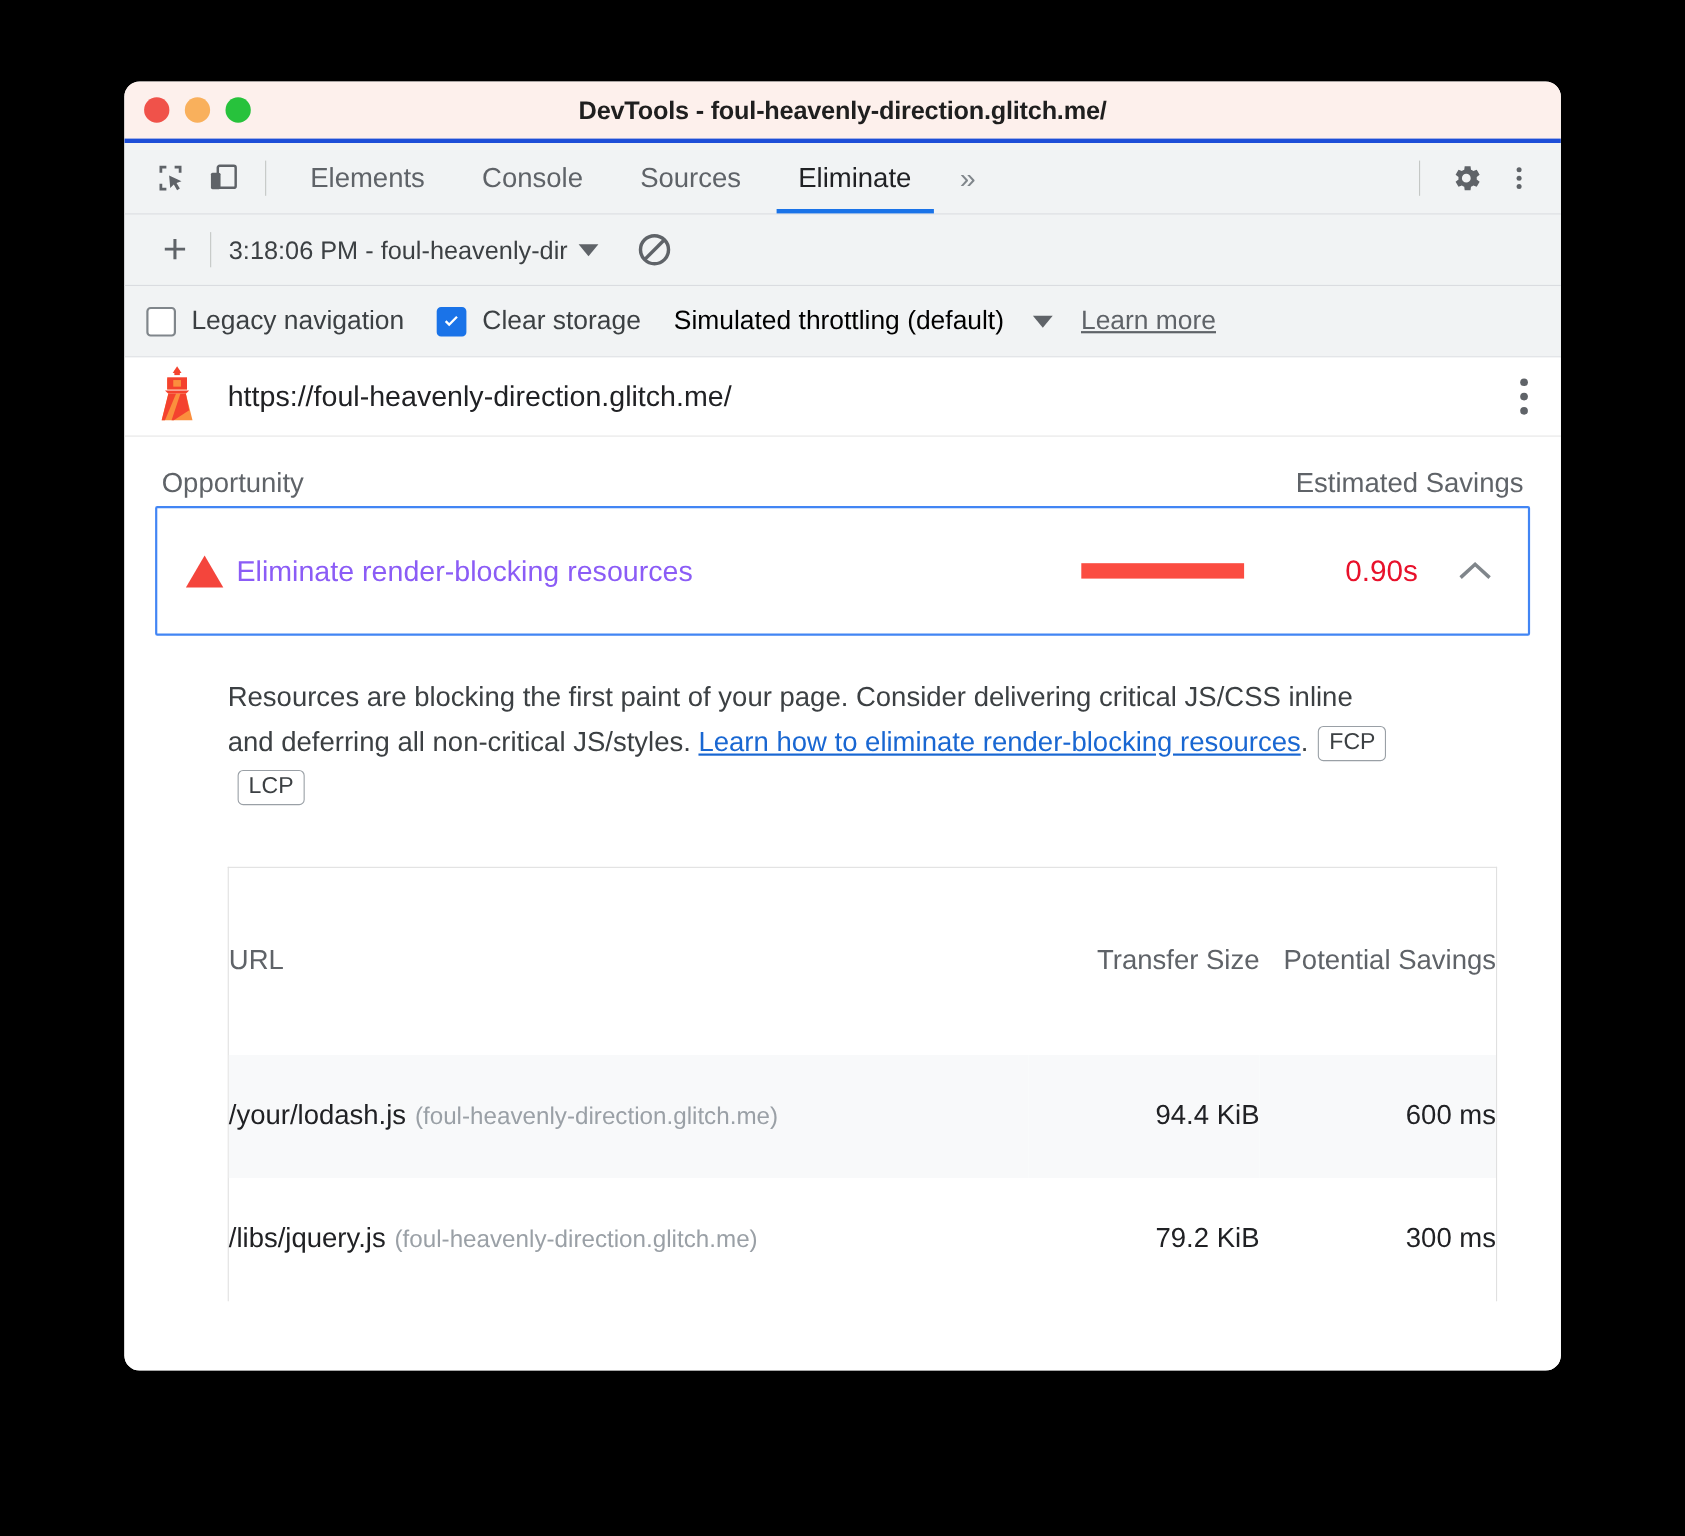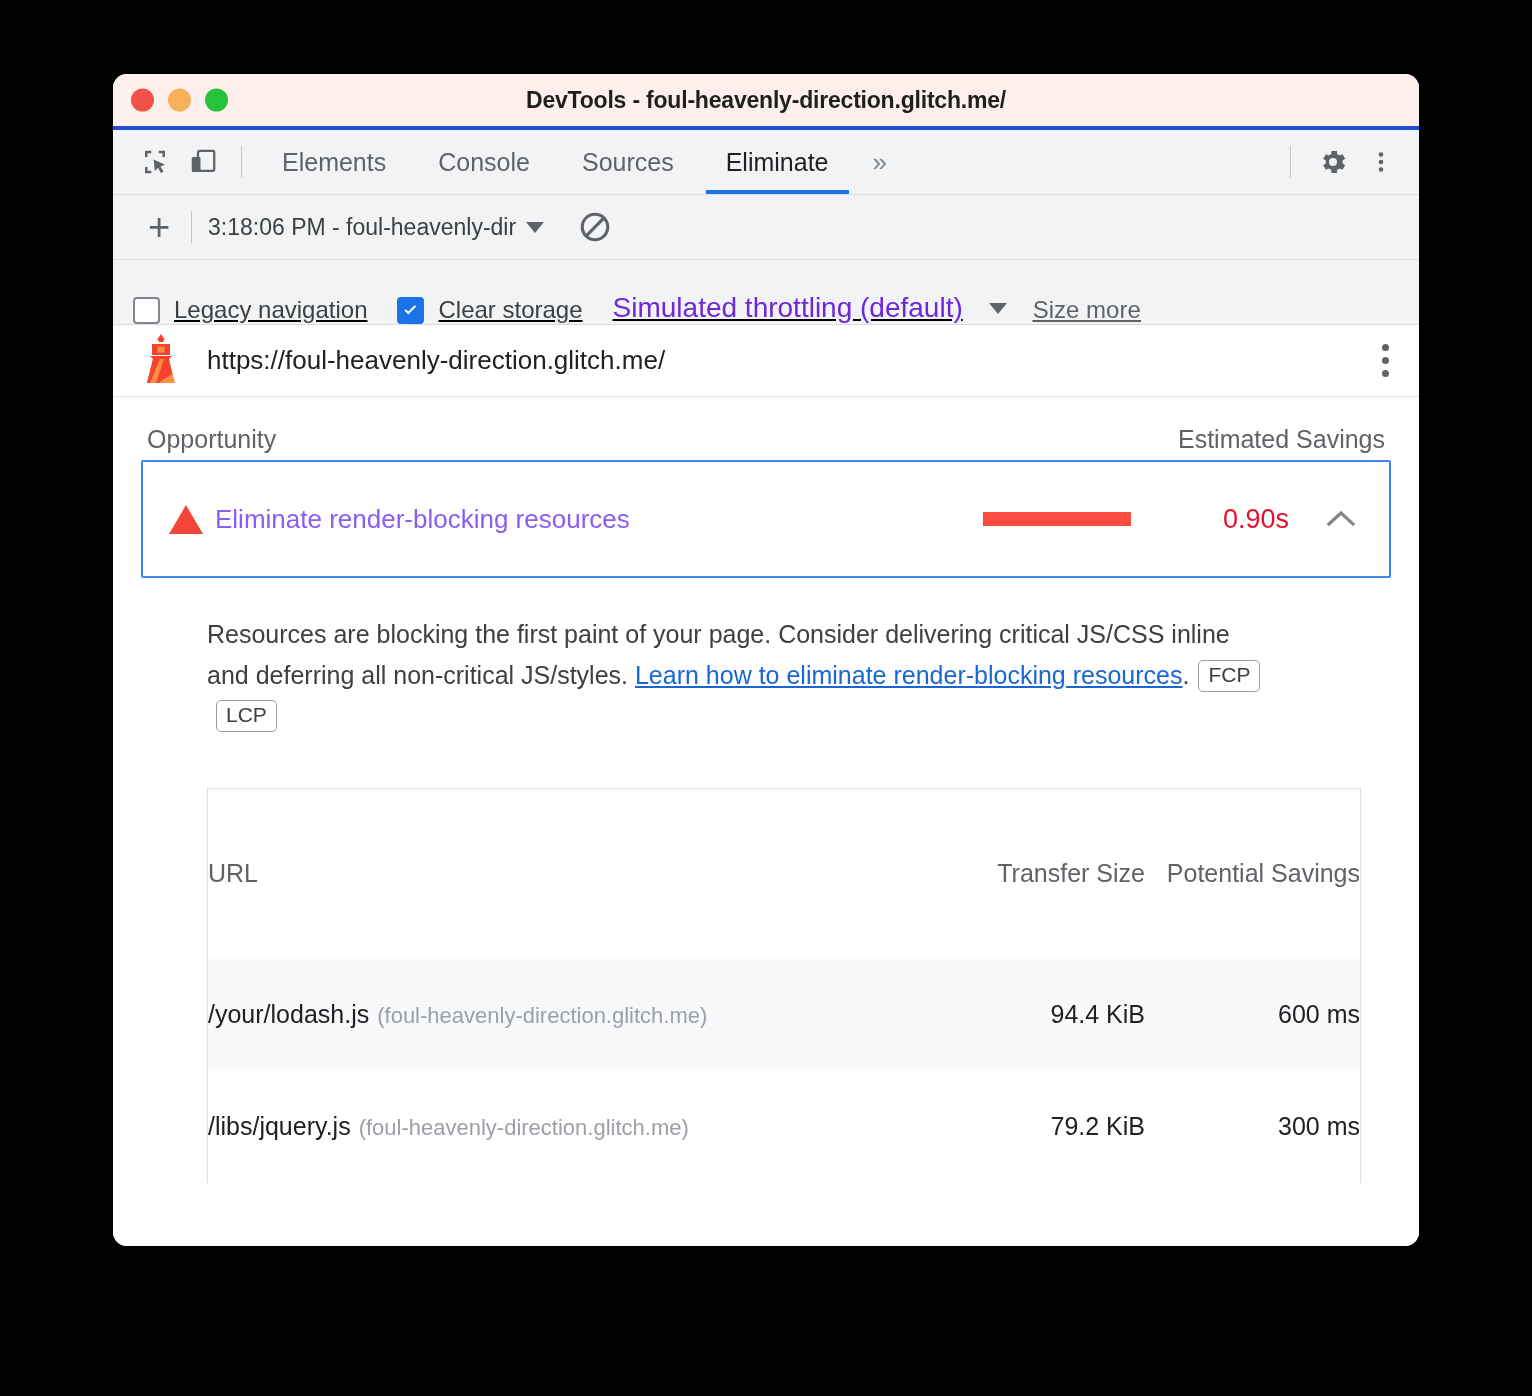--- a/index.html
+++ b/index.html
@@ -158,24 +158,23 @@
     border-top: 11px solid #5f6368;
     margin-left: 10px;
   }
   .ban-icon { margin-left: 34px; cursor: pointer; display: flex; align-items: center; }
 
   
   .settings-row {
     height: 65px;
     background: #f1f3f4;
     display: flex;
-    align-items: flex-end;
+    align-items: center;
     padding-left: 20px;
     border-bottom: 1px solid #dadce0;
-    text-decoration: underline;
   }
   .chk-wrap { display: flex; align-items: center; cursor: pointer; }
   .chk {
     width: 27px; height: 27px;
     border: 2px solid #80868b;
     border-radius: 4px;
     background: #ffffff;
     display: flex; align-items: center; justify-content: center;
     flex: none;
   }
@@ -185,21 +184,21 @@
   }
   .chk-label {
     font-size: 24px;
     color: #3c4043;
     margin-left: 14px;
     white-space: nowrap;
   }
   .throttle-select {
     display: flex; align-items: center; cursor: pointer; margin-left: 30px;
   }
-  .throttle-label { font-size: 28px; color: #6d28d9; white-space: nowrap; }
+  .throttle-label { font-size: 24px; color: #000000; white-space: nowrap; }
   .learn-more {
     font-size: 24px;
     color: #5f6368;
     text-decoration: underline;
     margin-left: 26px;
     cursor: pointer;
     white-space: nowrap;
   }
 
   
@@ -415,21 +414,21 @@
           <svg width="19" height="19" viewBox="0 0 24 24">
             <path d="M9.3 17.2l-5-5 1.9-1.9 3.1 3.1 8-8L19.2 7z" fill="#ffffff"></path>
           </svg>
         </span>
         <span class="chk-label">Clear storage</span>
       </div>
       <div class="throttle-select">
         <span class="throttle-label">Simulated throttling (default)</span>
         <span class="caret-down" style="margin-left:26px;"></span>
       </div>
-      <span class="learn-more">Size more</span>
+      <span class="learn-more">Learn more</span>
     </div>
 
     <div class="url-row">
       <span>
         <svg width="44" height="52" viewBox="0 0 44 52">
           <polygon points="22,1 26,7 18,7" fill="#f4422e"></polygon>
           <rect x="19.5" y="5" width="5" height="4" fill="#f4422e"></rect>
           <path d="M13 12h18v10H13z" fill="#fb8f3d"></path>
           <path d="M13 12h18v10H13z" fill="none"></path>
           <rect x="13" y="11" width="18" height="11" fill="#f4422e"></rect>

